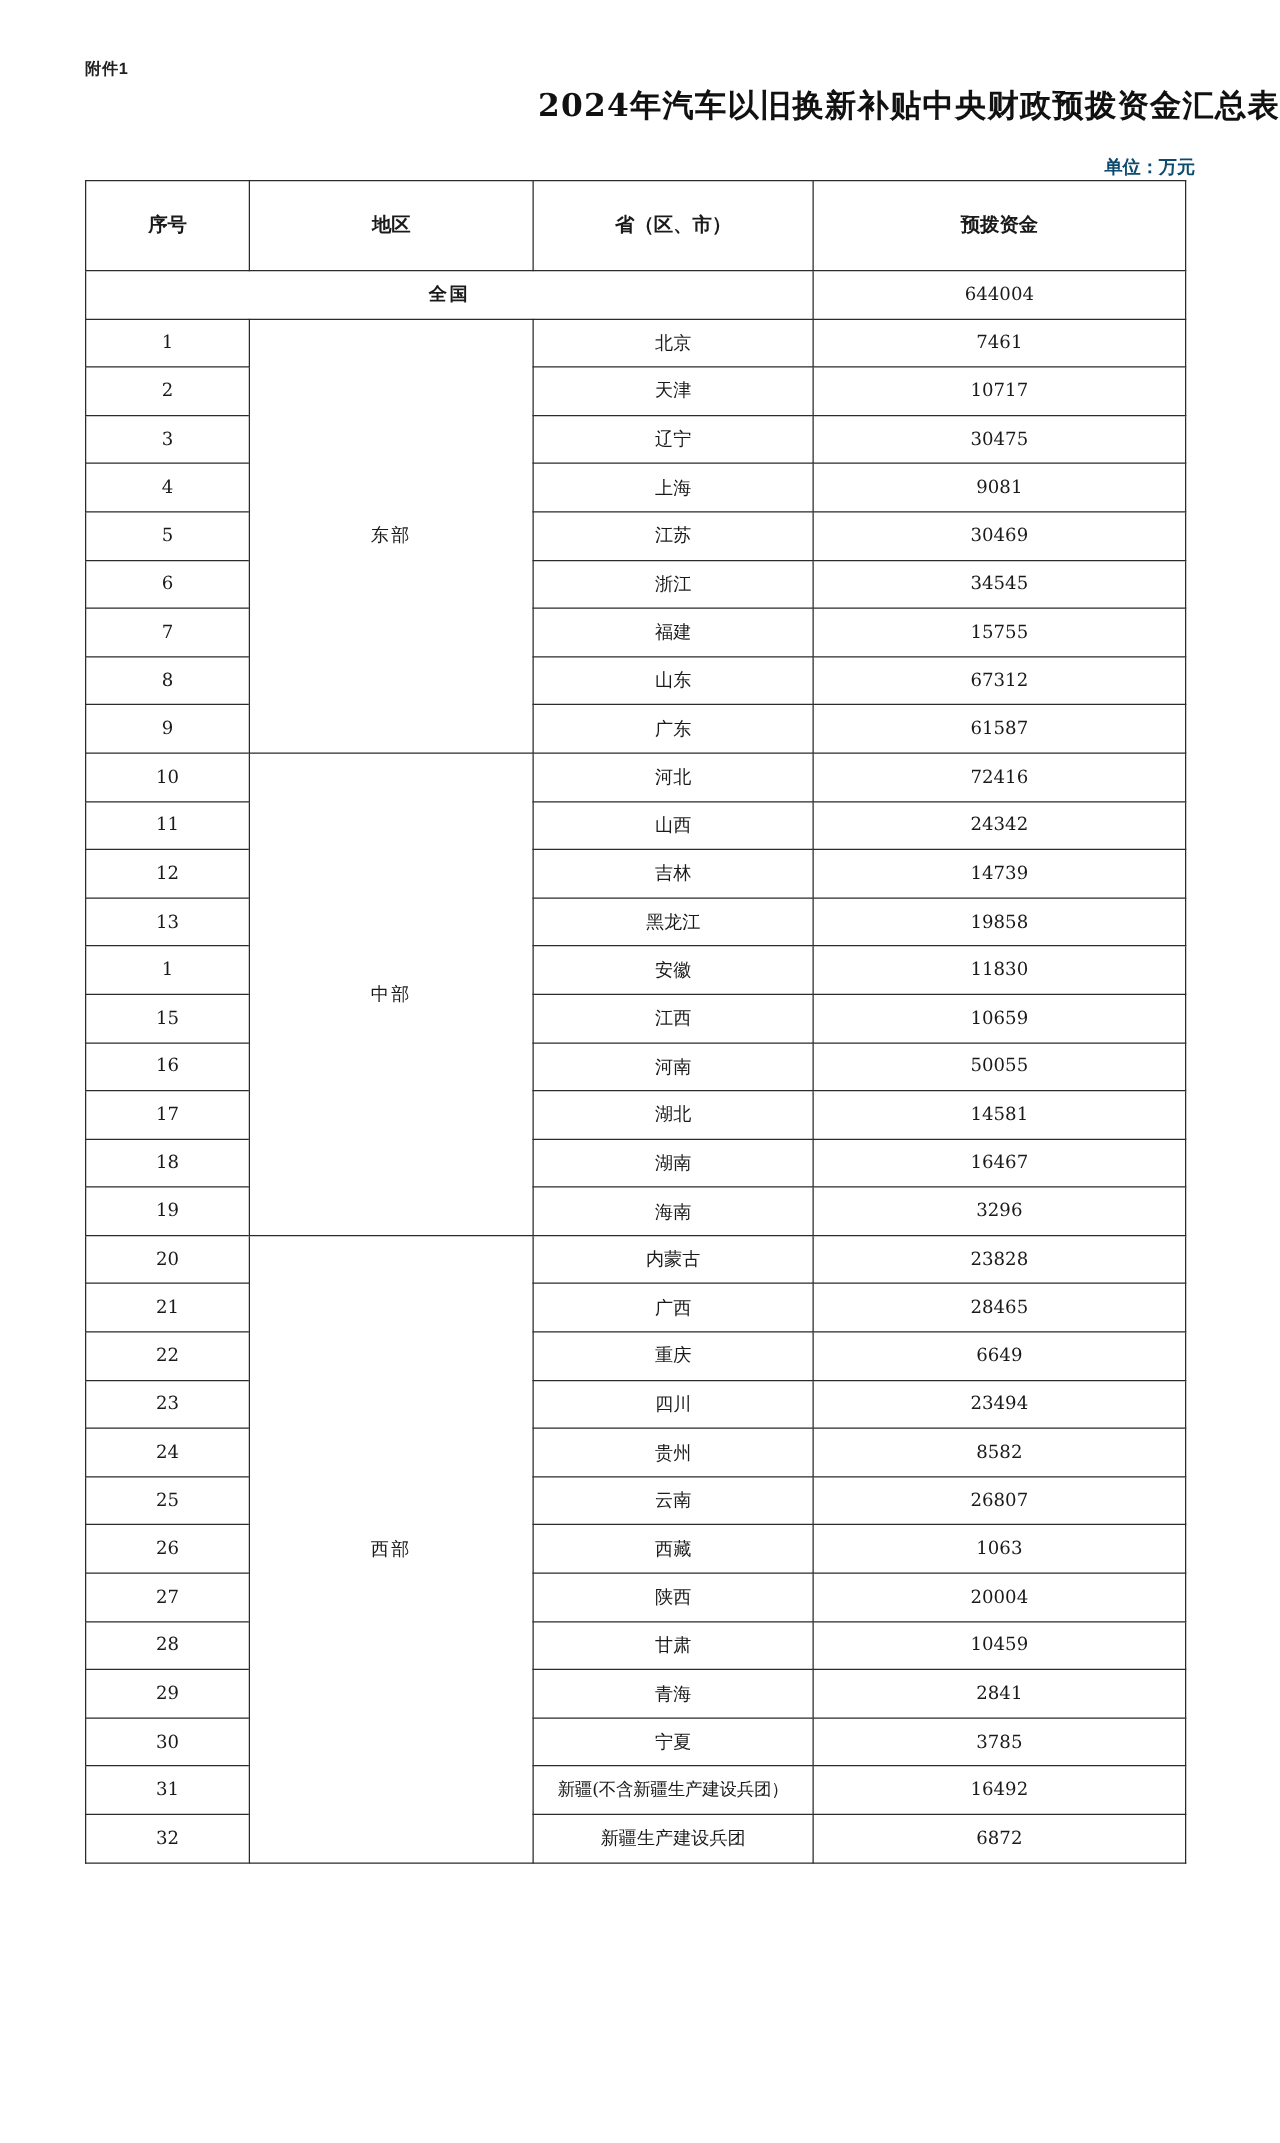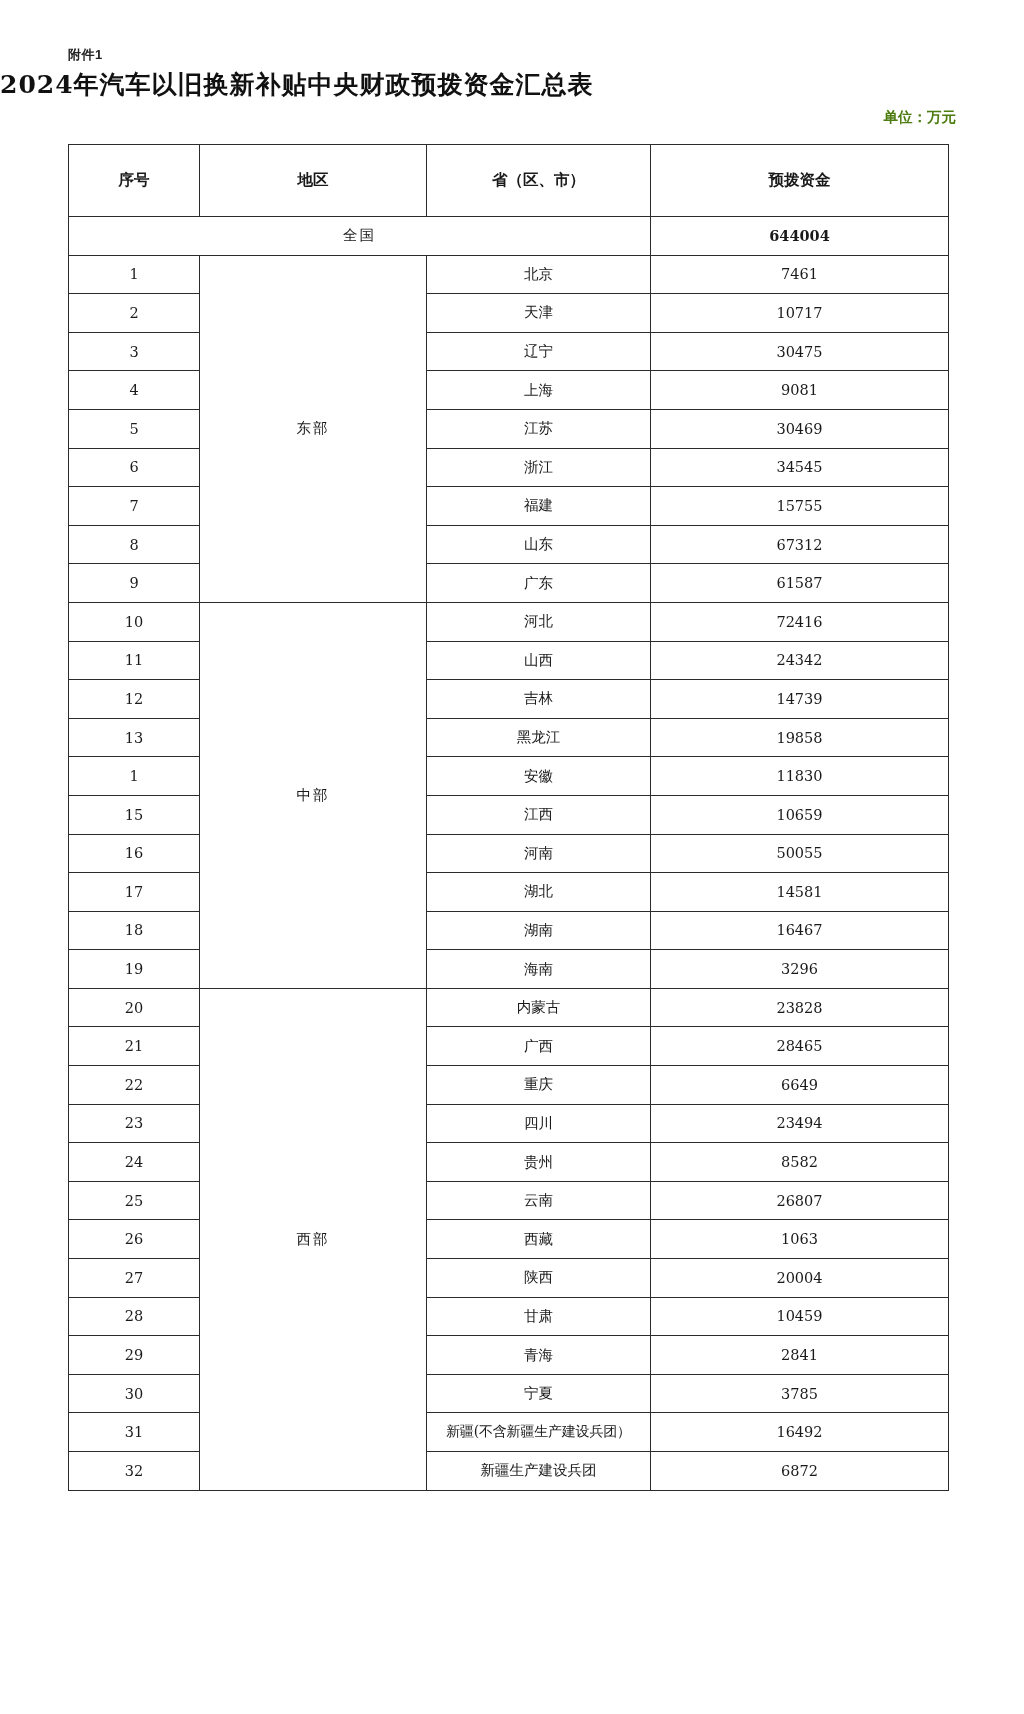--- a/index.html
+++ b/index.html
@@ -29,34 +29,34 @@
     font-size: 13px;
     font-weight: bold;
     color: #222;
     letter-spacing: 0.5px;
   }
   .doc-title {
     position: absolute;
     left: 0;
     right: 0;
     top: 68px;
-    text-align: left;
+    text-align: right;
     font-size: 25px;
     font-weight: bold;
     letter-spacing: 1px;
     color: #111;
     font-family: "DejaVu Serif", "Liberation Serif", serif;
   }
   .unit-note {
     position: absolute;
     right: 68px;
-    top: 108px;
+    top: 124px;
     font-size: 14.5px;
     font-weight: bold;
-    color: #4d7c0f;
+    color: #0c4a6e;
   }
   table.summary {
     position: absolute;
     left: 68px;
     top: 144px;
     width: 880px;
     border-collapse: collapse;
     table-layout: fixed;
   }
   table.summary col.c-idx { width: 131px; }
@@ -74,27 +74,27 @@
     padding: 0;
     height: 38.6px;
     box-sizing: border-box;
   }
   table.summary thead th {
     height: 72px;
     font-weight: bold;
     font-size: 15.5px;
   }
   td.total-label {
-    font-weight: normal;
+    font-weight: bold;
     font-size: 17px;
     letter-spacing: 2px;
     height: 42px;
   }
   td.total-value {
-    font-weight: bold;
+    font-weight: normal;
     font-size: 15.5px;
     height: 42px;
   }
   td.region-cell {
     font-weight: normal;
     font-size: 17px;
     letter-spacing: 2px;
   }
   td.idx-cell {
     font-size: 13.5px;

